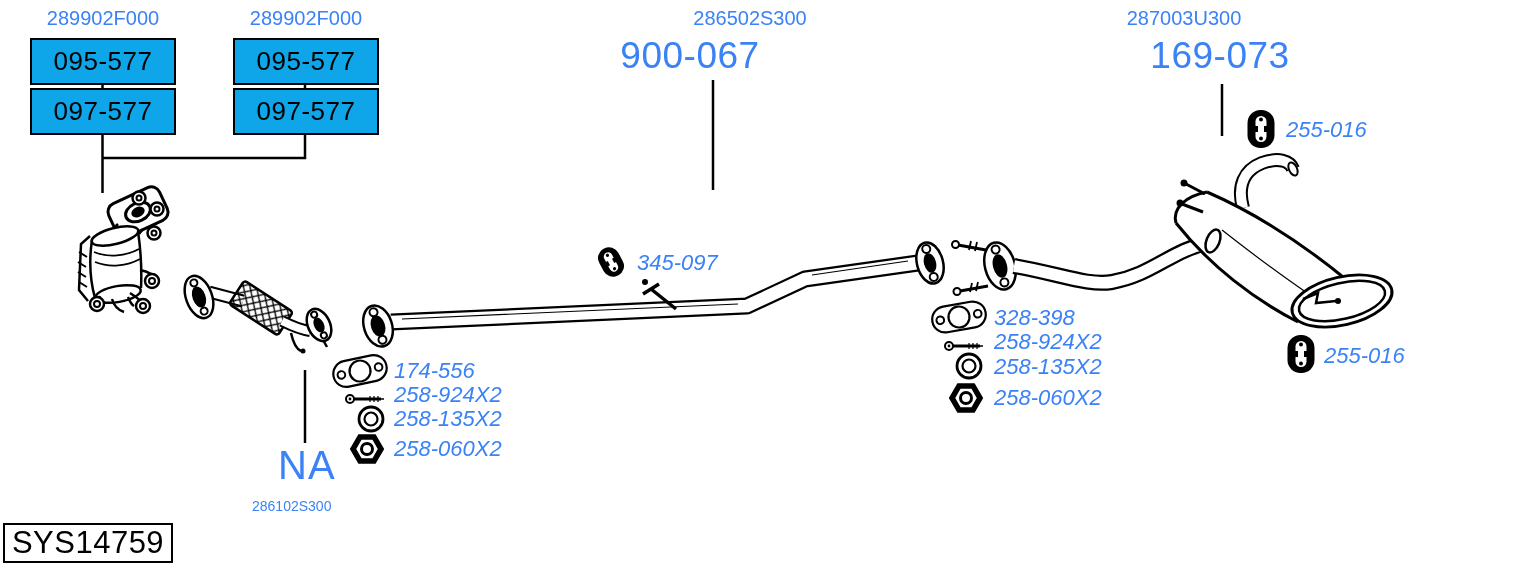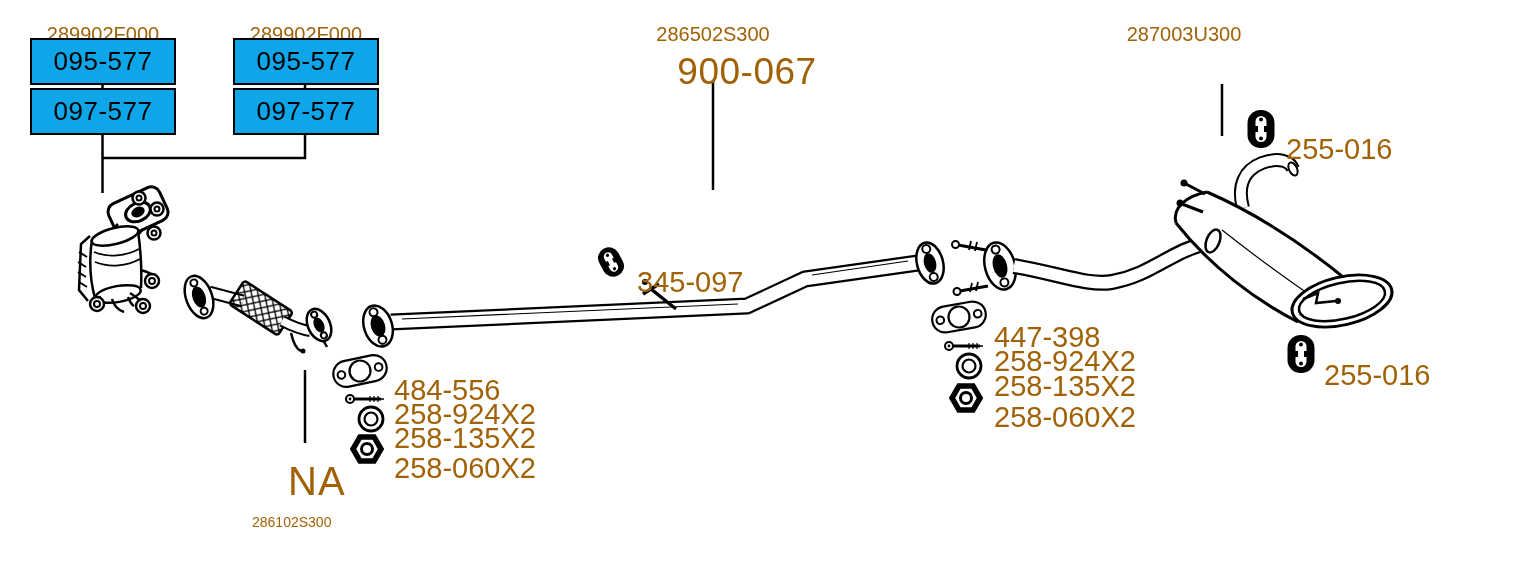--- a/index.html
+++ b/index.html
@@ -1,22 +1,22 @@
 <!DOCTYPE html>
 <html><head>
 <meta charset="utf-8">
 <style>
   html,body{margin:0;padding:0;background:#ffffff;}
   .stage{position:relative;width:1530px;height:566px;background:#fff;overflow:hidden;
          font-family:"Liberation Sans",sans-serif;color:#000;}
   .stage svg{position:absolute;left:0;top:0;}
-  .t{position:absolute;line-height:1;white-space:nowrap;color:#a16207;margin-top:16px;}
+  .t{position:absolute;line-height:1;white-space:nowrap;color:#3b82f6;}
   .ref{font-size:20px;text-align:center;}
   .big{font-size:37px;text-align:center;letter-spacing:0.5px;}
-  .fit{font-size:29px;}
+  .fit{font-size:22px;font-style:italic;}
   .na{font-size:40px;letter-spacing:1px;}
   .pn-box{position:absolute;width:146px;height:47px;border:2.5px solid #000;box-sizing:border-box;
           display:flex;align-items:center;justify-content:center;font-size:26px;letter-spacing:0.5px;background:#0ea5e9;}
   .sys-box{position:absolute;width:170px;height:40px;border:2.5px solid #000;box-sizing:border-box;
            display:flex;align-items:center;justify-content:center;font-size:31px;letter-spacing:0.5px;background:#fff;}
 </style>
 </head>
 <body>
 
 <div class="stage">
@@ -199,35 +199,37 @@
   </svg>
 
   <div class="t ref" style="left:30px;top:8px;width:146px">289902F000</div>
   <div class="t ref" style="left:233px;top:8px;width:146px">289902F000</div>
 
   <div class="pn-box" style="left:30px;top:38px">095-577</div>
   <div class="pn-box" style="left:30px;top:88px">097-577</div>
   <div class="pn-box" style="left:233px;top:38px">095-577</div>
   <div class="pn-box" style="left:233px;top:88px">097-577</div>
 
-  <div class="t ref" style="left:643px;top:8px;width:140px">286502S300</div>
-  <div class="t big" style="left:677px;top:37px;width:140px">900-067</div>
+  <div class="t ref" style="left:680px;top:8px;width:140px">286502S300</div>
+  <div class="t big" style="left:620px;top:37px;width:140px">900-067</div>
 
   <div class="t ref" style="left:1114px;top:8px;width:140px">287003U300</div>
+  <div class="t big" style="left:1150px;top:37px;width:140px">169-073</div>
 
   <div class="t fit" style="left:1286px;top:119px">255-016</div>
   <div class="t fit" style="left:637px;top:252px">345-097</div>
   <div class="t fit" style="left:1324px;top:345px">255-016</div>
 
-  <div class="t fit" style="left:394px;top:360px">484-556</div>
+  <div class="t fit" style="left:394px;top:360px">174-556</div>
   <div class="t fit" style="left:394px;top:384px">258-924X2</div>
   <div class="t fit" style="left:394px;top:408px">258-135X2</div>
   <div class="t fit" style="left:394px;top:438px">258-060X2</div>
 
-  <div class="t fit" style="left:994px;top:307px">447-398</div>
+  <div class="t fit" style="left:994px;top:307px">328-398</div>
   <div class="t fit" style="left:994px;top:331px">258-924X2</div>
   <div class="t fit" style="left:994px;top:356px">258-135X2</div>
   <div class="t fit" style="left:994px;top:387px">258-060X2</div>
 
-  <div class="t na" style="left:288px;top:445px">NA</div>
+  <div class="t na" style="left:278px;top:445px">NA</div>
   <div class="t ref" style="left:252px;top:499px;font-size:14px">286102S300</div>
 
+  <div class="sys-box" style="left:3px;top:523px">SYS14759</div>
 </div>
 
 </body></html>

